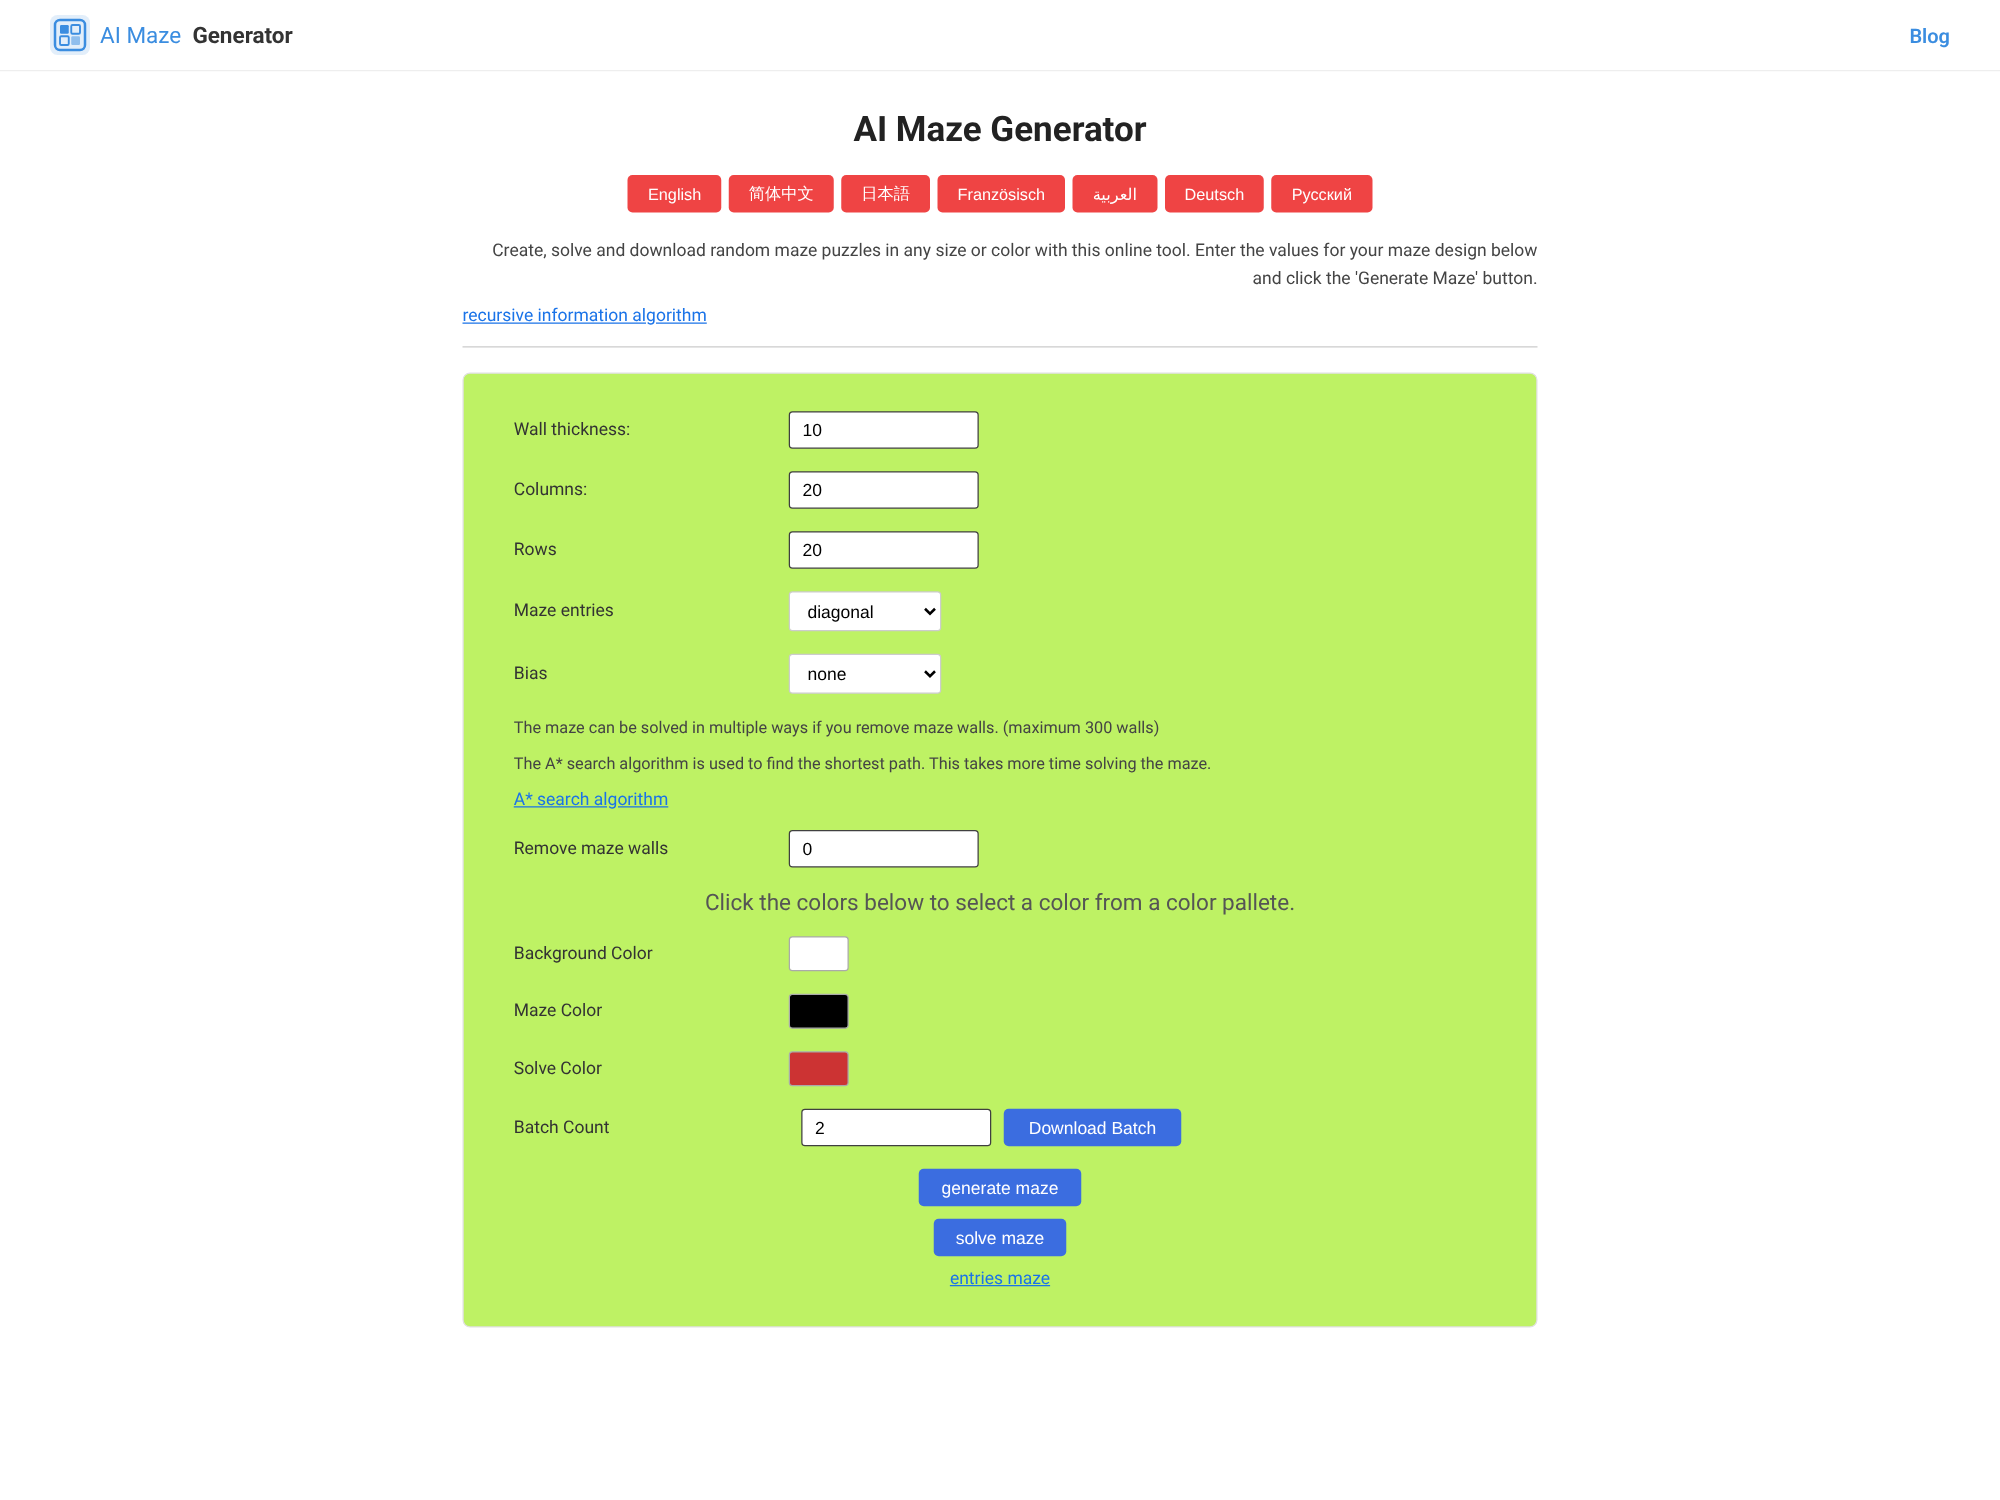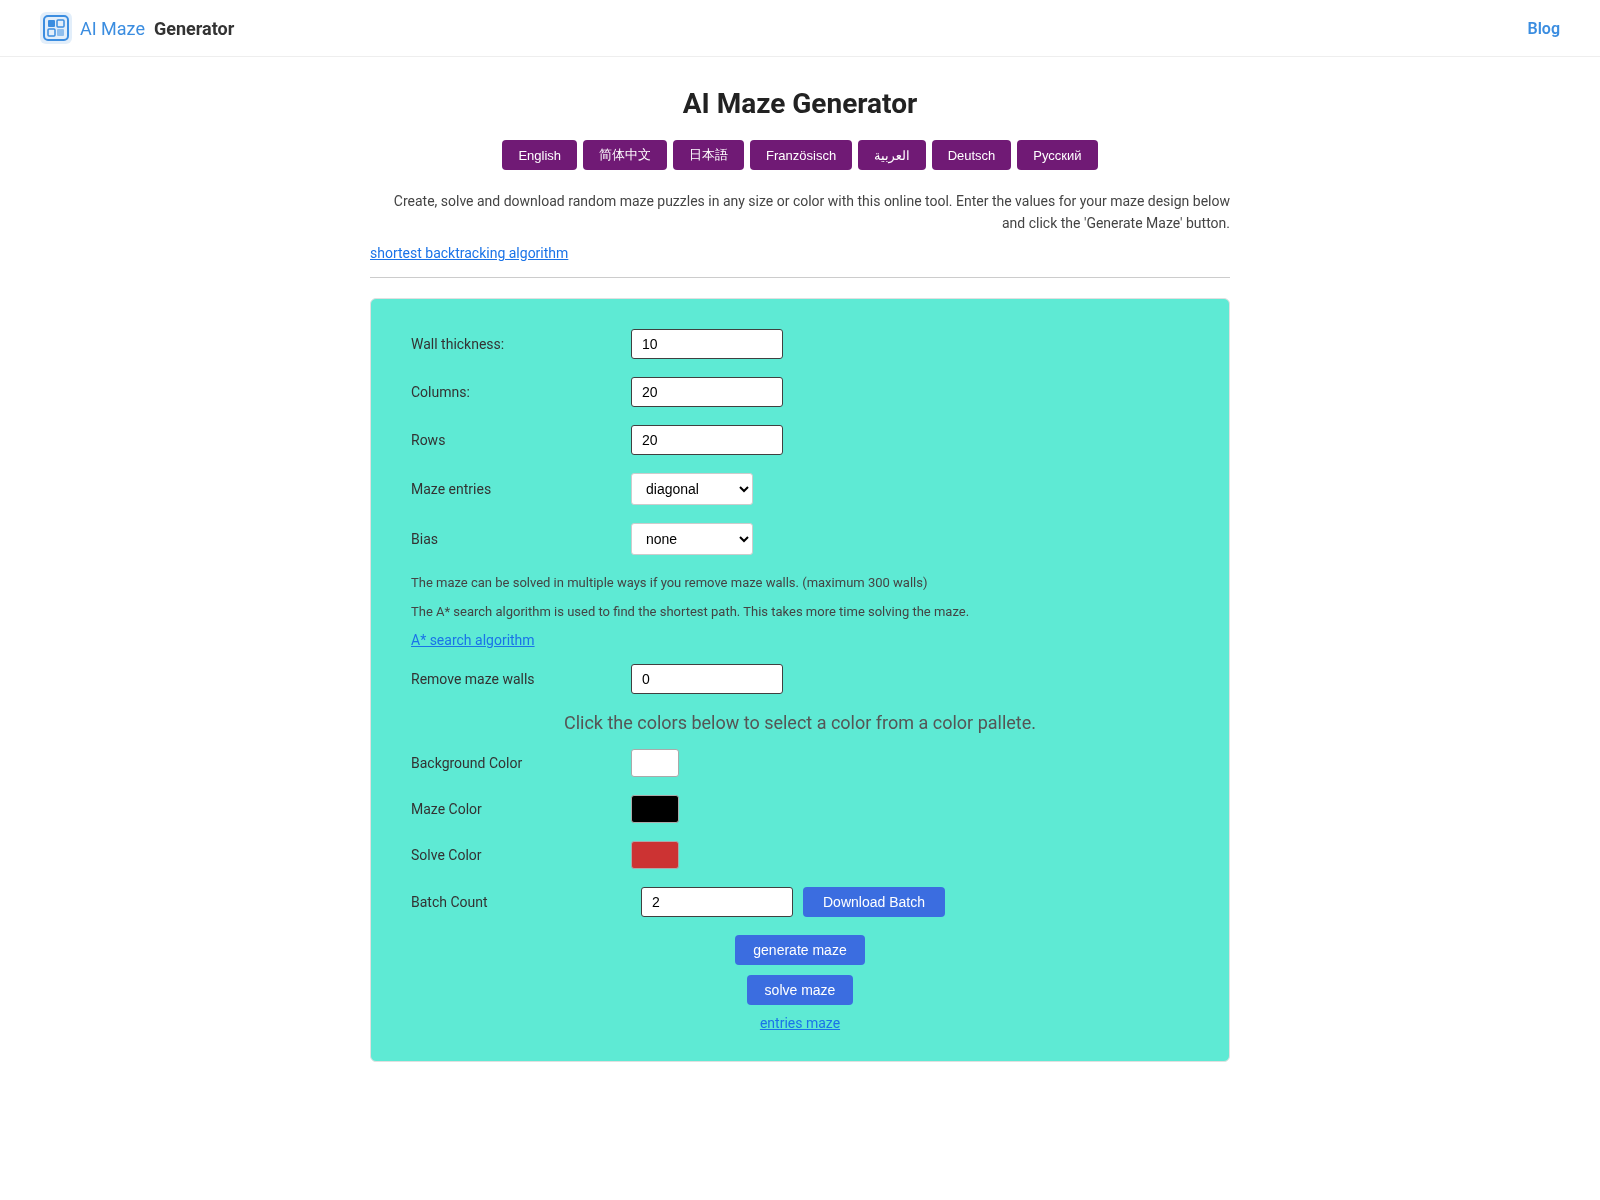--- a/index.html
+++ b/index.html
@@ -55,21 +55,21 @@
       margin-bottom: 20px;
     }
     .lang-buttons {
       display: flex;
       justify-content: center;
       gap: 6px;
       flex-wrap: wrap;
       margin-bottom: 20px;
     }
     .lang-btn {
-      background: #701a75;
+      background: #ef4444;
       color: #fff;
       border: none;
       border-radius: 4px;
       padding: 6px 16px;
       font-size: 13px;
       cursor: pointer;
     }
     .description {
       text-align: right;
       color: #444;
@@ -88,21 +88,21 @@
       text-decoration: underline;
       cursor: pointer;
       font-size: 14px;
     }
     .divider {
       border: none;
       border-top: 1px solid #ccc;
       margin: 16px 0 20px;
     }
     .form-panel {
-      background: #5eead4;
+      background: #bef264;
       border: 1px solid #e0e0e0;
       border-radius: 6px;
       padding: 30px 40px 30px;
     }
     .form-row {
       display: flex;
       align-items: center;
       margin-bottom: 18px;
     }
     .form-label {
@@ -219,21 +219,21 @@
     <button class="lang-btn">日本語</button>
     <button class="lang-btn">Französisch</button>
     <button class="lang-btn">العربية</button>
     <button class="lang-btn">Deutsch</button>
     <button class="lang-btn">Русский</button>
   </div>
 
   <p class="description">Create, solve and download random maze puzzles in any size or color with this online tool. Enter the values for your maze design below and click the 'Generate Maze' button.</p>
 
 
-  <a class="link-text">shortest backtracking algorithm</a>
+  <a class="link-text">recursive information algorithm</a>
 
   <hr class="divider">
 
   <div class="form-panel">
 
     <div class="form-row">
       <label class="form-label">Wall thickness:</label>
       <input class="form-input" type="number" value="10" style="">
     </div>
 

